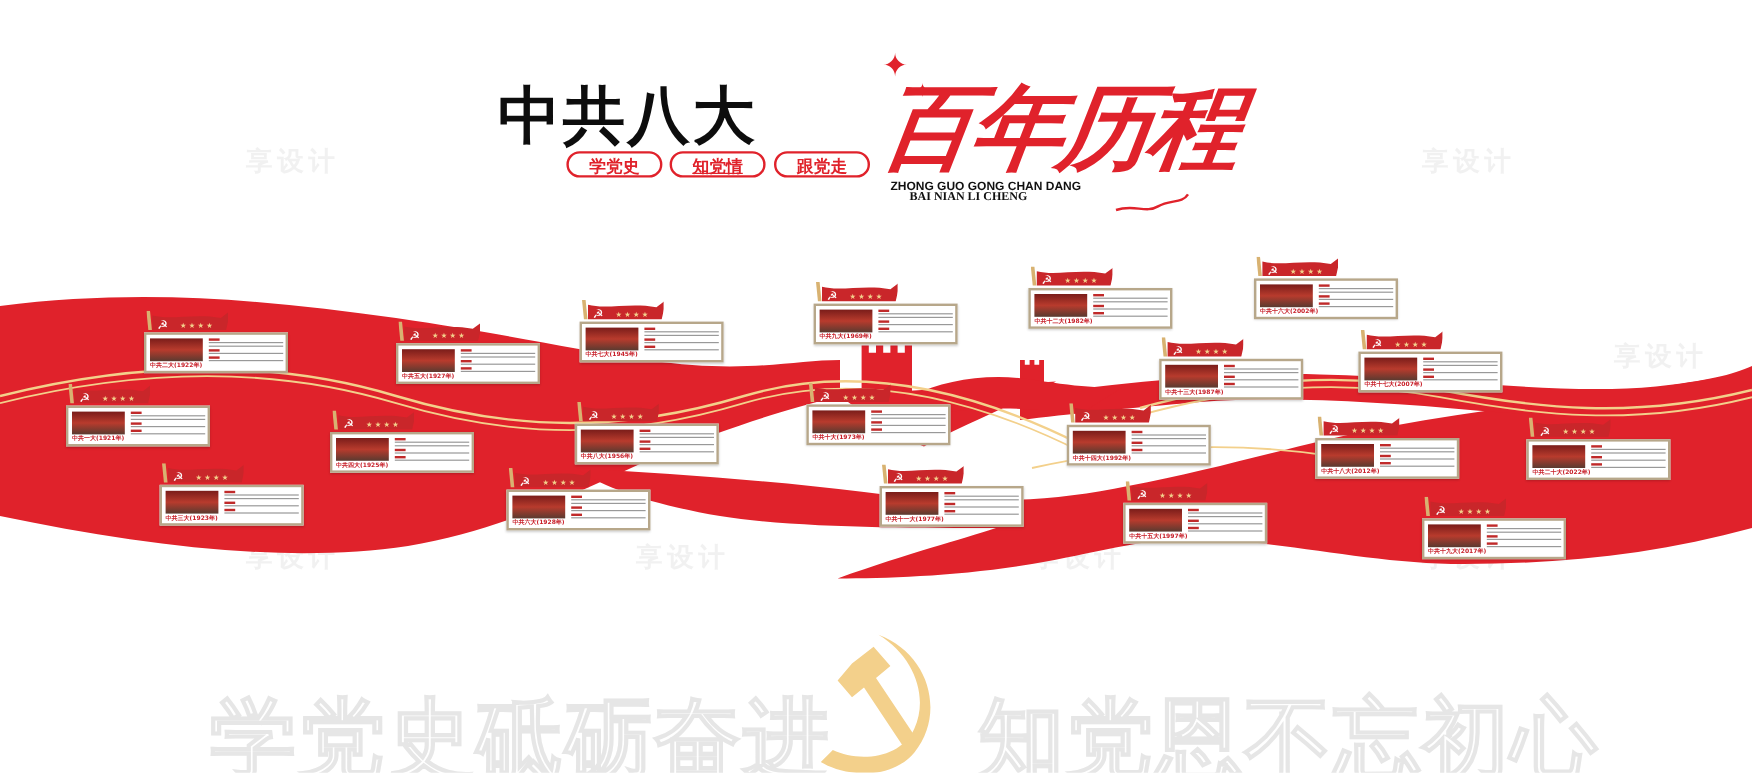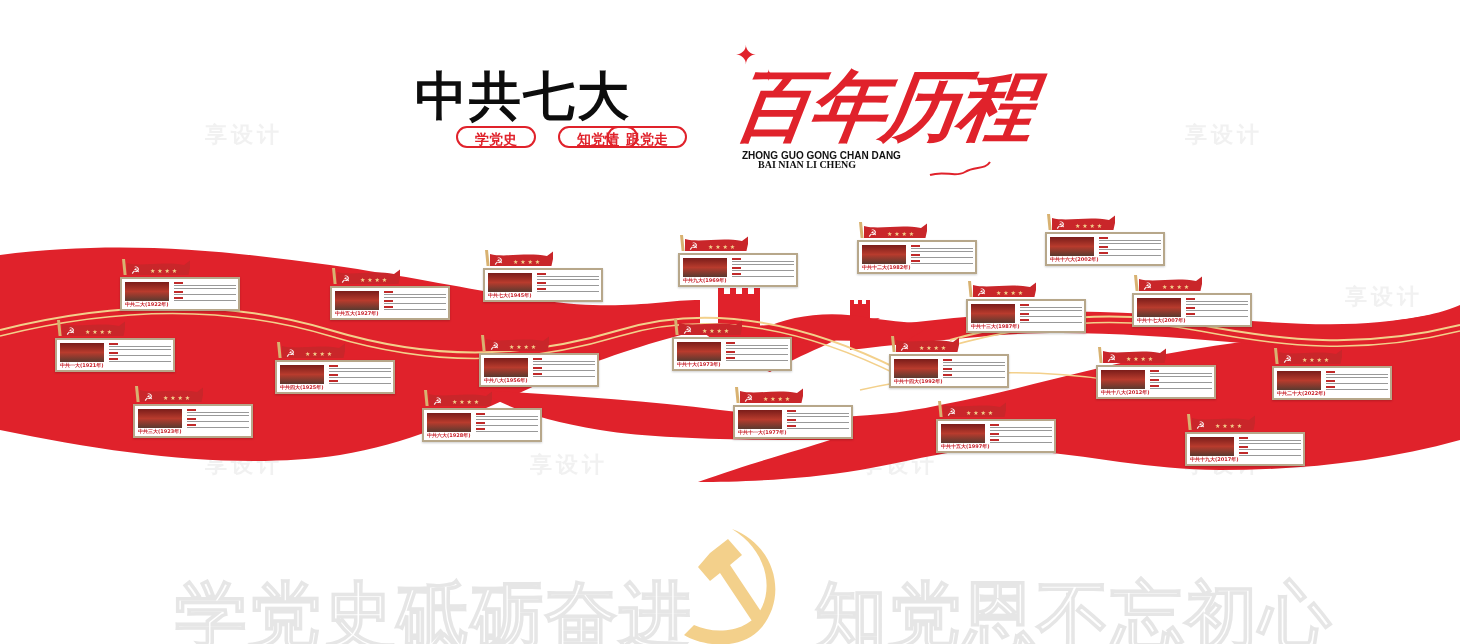--- a/index.html
+++ b/index.html
@@ -53,34 +53,34 @@
   <path d="M850,306 L850,300 L854,300 L854,304 L858,304 L858,300 L862,300 L862,304 L866,304 L866,300 L870,300 L870,320 L850,320 Z" fill="#e0222b"></path>
   <path d="M760,330 C790,315 830,310 870,318 C900,322 920,325 940,320 L900,345 C860,340 820,338 780,345 Z" fill="#e0222b"></path>
 
   <path d="M0,330 C120,300 230,300 330,330 C430,360 520,360 620,330 C720,300 820,330 900,370" stroke="#f3d08b" stroke-width="2" fill="none"></path>
   <path d="M0,336 C120,306 230,306 330,336 C430,366 520,366 620,336 C720,306 820,336 900,376" stroke="#f3d08b" stroke-width="1.5" fill="none"></path>
   <path d="M950,340 C1040,315 1120,310 1200,325 C1280,340 1360,350 1460,325" stroke="#f3d08b" stroke-width="2" fill="none"></path>
   <path d="M950,346 C1040,321 1120,316 1200,331 C1280,346 1360,356 1460,331" stroke="#f3d08b" stroke-width="1.5" fill="none"></path>
   <path d="M860,390 C950,370 1030,368 1110,380" stroke="#f3d08b" stroke-width="1.5" fill="none"></path>
 </svg>
 
-<div class="title-black">中共七大</div>
+<div class="title-black">中共八大</div>
 <div class="title-red">百年历程</div>
 <div class="star" style="left:735px;top:40px;font-size:26px;">✦</div>
 <div class="star" style="left:762px;top:66px;font-size:16px;">✦</div>
 <div class="pinyin">
   <div>ZHONG GUO GONG CHAN DANG</div>
   <div style="padding-left:16px;font-family:Liberation Serif, serif;">BAI NIAN LI CHENG</div>
 </div>
 <svg class="layer" width="1460" height="644" style="pointer-events:none">
   <path d="M930,175 C945,170 955,178 965,172 C975,166 985,170 990,162" stroke="#e0222b" stroke-width="2" fill="none"></path>
 </svg>
-<div class="pill" style="left:456px;width:80px;">学党史</div>
+<div class="pill" style="left:472px;width:80px;">学党史</div>
 <div class="pill" style="left:558px;width:80px;text-decoration:underline;">知党情</div>
-<div class="pill" style="left:607px;width:80px;">跟党走</div>
+<div class="pill" style="left:645px;width:80px;">跟党走</div>
 
 <div id="cards">
     <svg class="flag" width="72" height="22" style="left: 57px; top: 320px;">
       <path d="M2,20 L0,0 L3,0 L5,20 Z" fill="#d8b271"></path>
       <path d="M5,4 C20,8 40,2 62,6 L70,0 L66,18 C44,20 24,14 5,18 Z" fill="#c9262a"></path>
       <text x="9" y="15" font-size="10" fill="#fff" font-family="DejaVu Sans,sans-serif">☭</text>
       <text x="28" y="14" font-size="6" fill="#f3d08b" font-family="DejaVu Sans,sans-serif">★ ★ ★ ★</text>
     </svg>
     <div class="card" style="left: 55px; top: 338px;">
       <div class="photo"></div>

